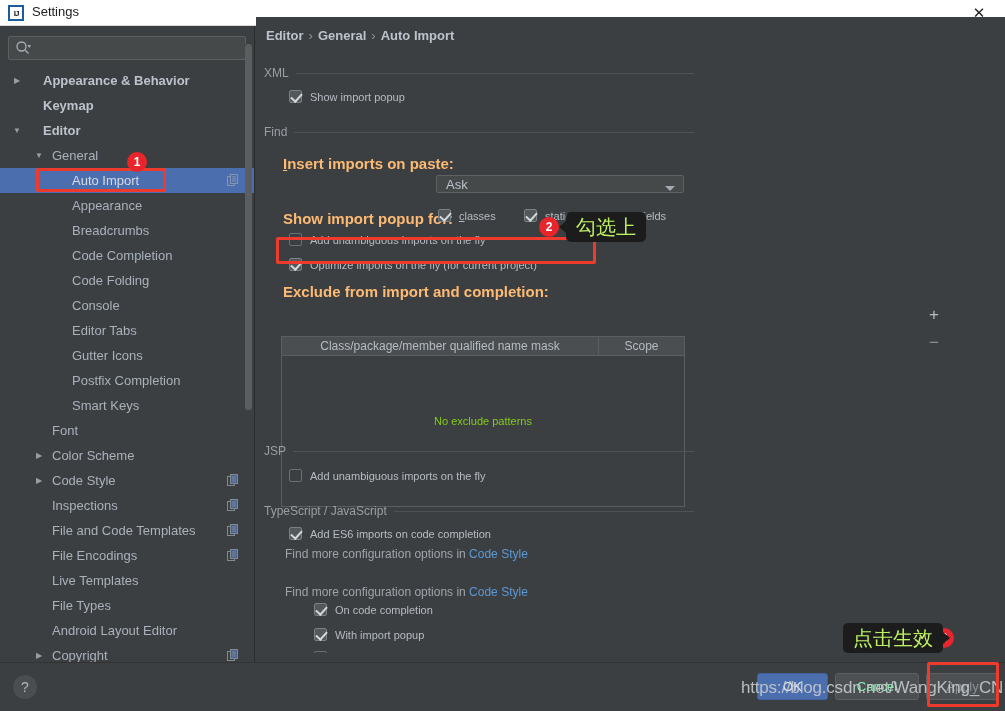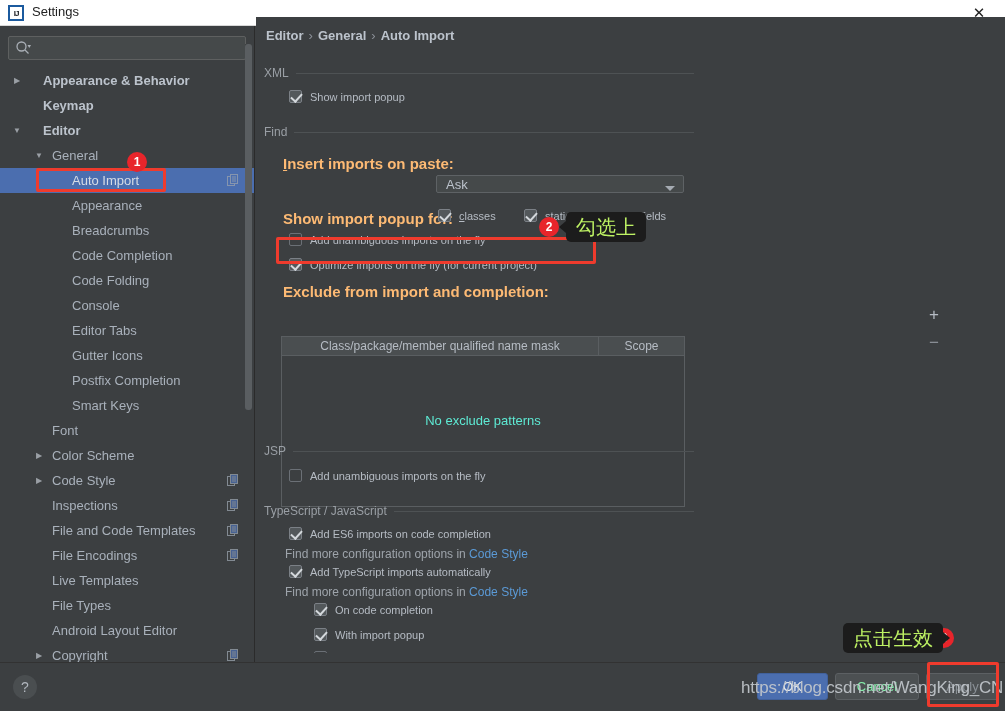--- a/index.html
+++ b/index.html
@@ -239,21 +239,21 @@
     display: flex; align-items: center; justify-content: center;
     border-right: 1px solid #5a5e61;
   }
   #excl-head .c2 {
     width: 85px;
     display: flex; align-items: center; justify-content: center;
   }
   #excl-empty {
     height: 129px;
     display: flex; align-items: center; justify-content: center;
-    font-size: 13px; color: #5eead4;
+    font-size: 11px; color: #84cc16;
   }
   #excl-add, #excl-rem {
     position: absolute;
     width: 20px; height: 20px;
     display: flex; align-items: center; justify-content: center;
     font-size: 17px; color: #b6bcc4;
     cursor: pointer;
   }
   #excl-add { left: 668px; top: 288px; }
   #excl-rem { left: 668px; top: 316px; color: #8d9298; }
@@ -600,24 +600,20 @@
 
     <div class="cb-row" style="left:33px; top:510px;">
       <span class="cbx on"></span>
       <span>Add ES6 imports on code completion</span>
     </div>
 
     <div class="hintline" style="left:29px; top:530px;">
       <span>Find more configuration options in </span><span class="link">Code Style</span>
     </div>
 
-    <div class="cb-row" style="left:33px; top:548px;">
-      <span class="cbx on"></span>
-      <span>Add TypeScript imports automatically</span>
-    </div>
 
     <div class="hintline" style="left:29px; top:568px;">
       <span>Find more configuration options in </span><span class="link">Code Style</span>
     </div>
 
     <div class="cb-row" style="left:58px; top:586px;">
       <span class="cbx on"></span>
       <span>On code completion</span>
     </div>
 

